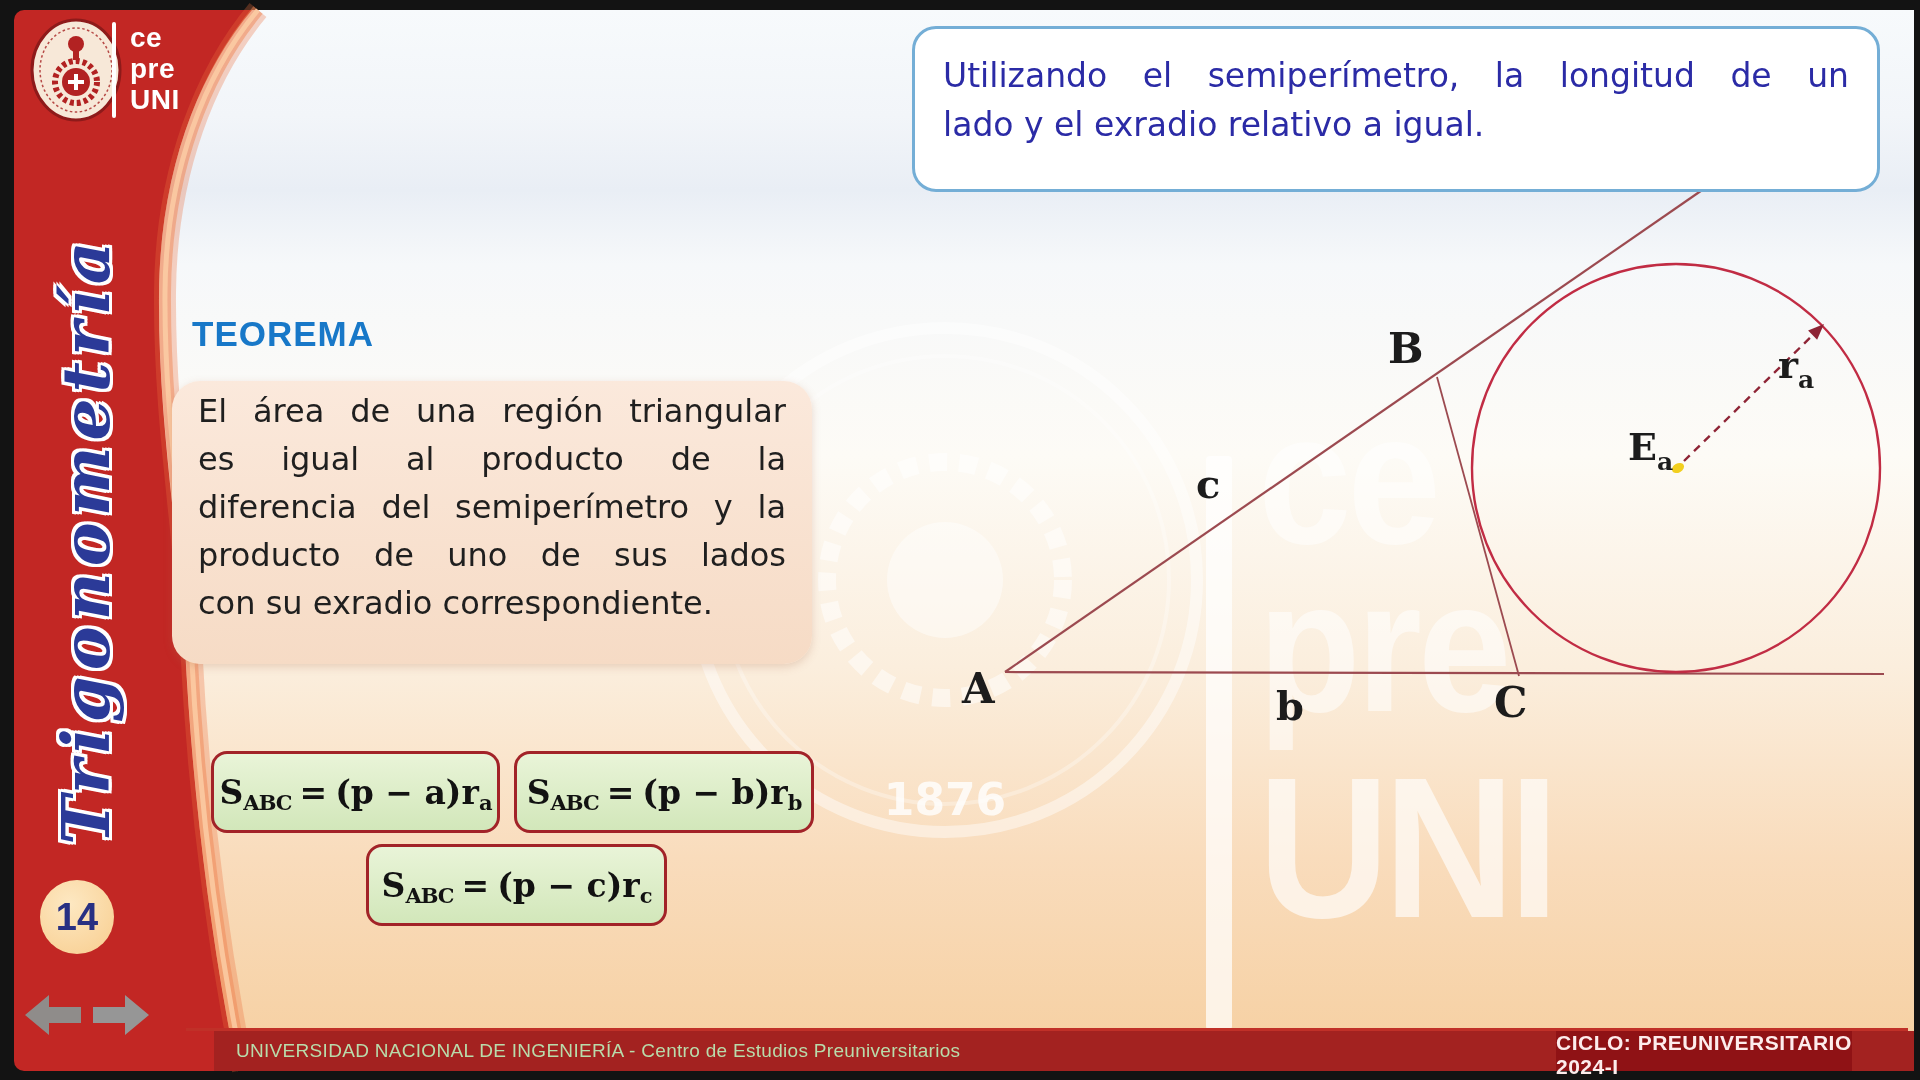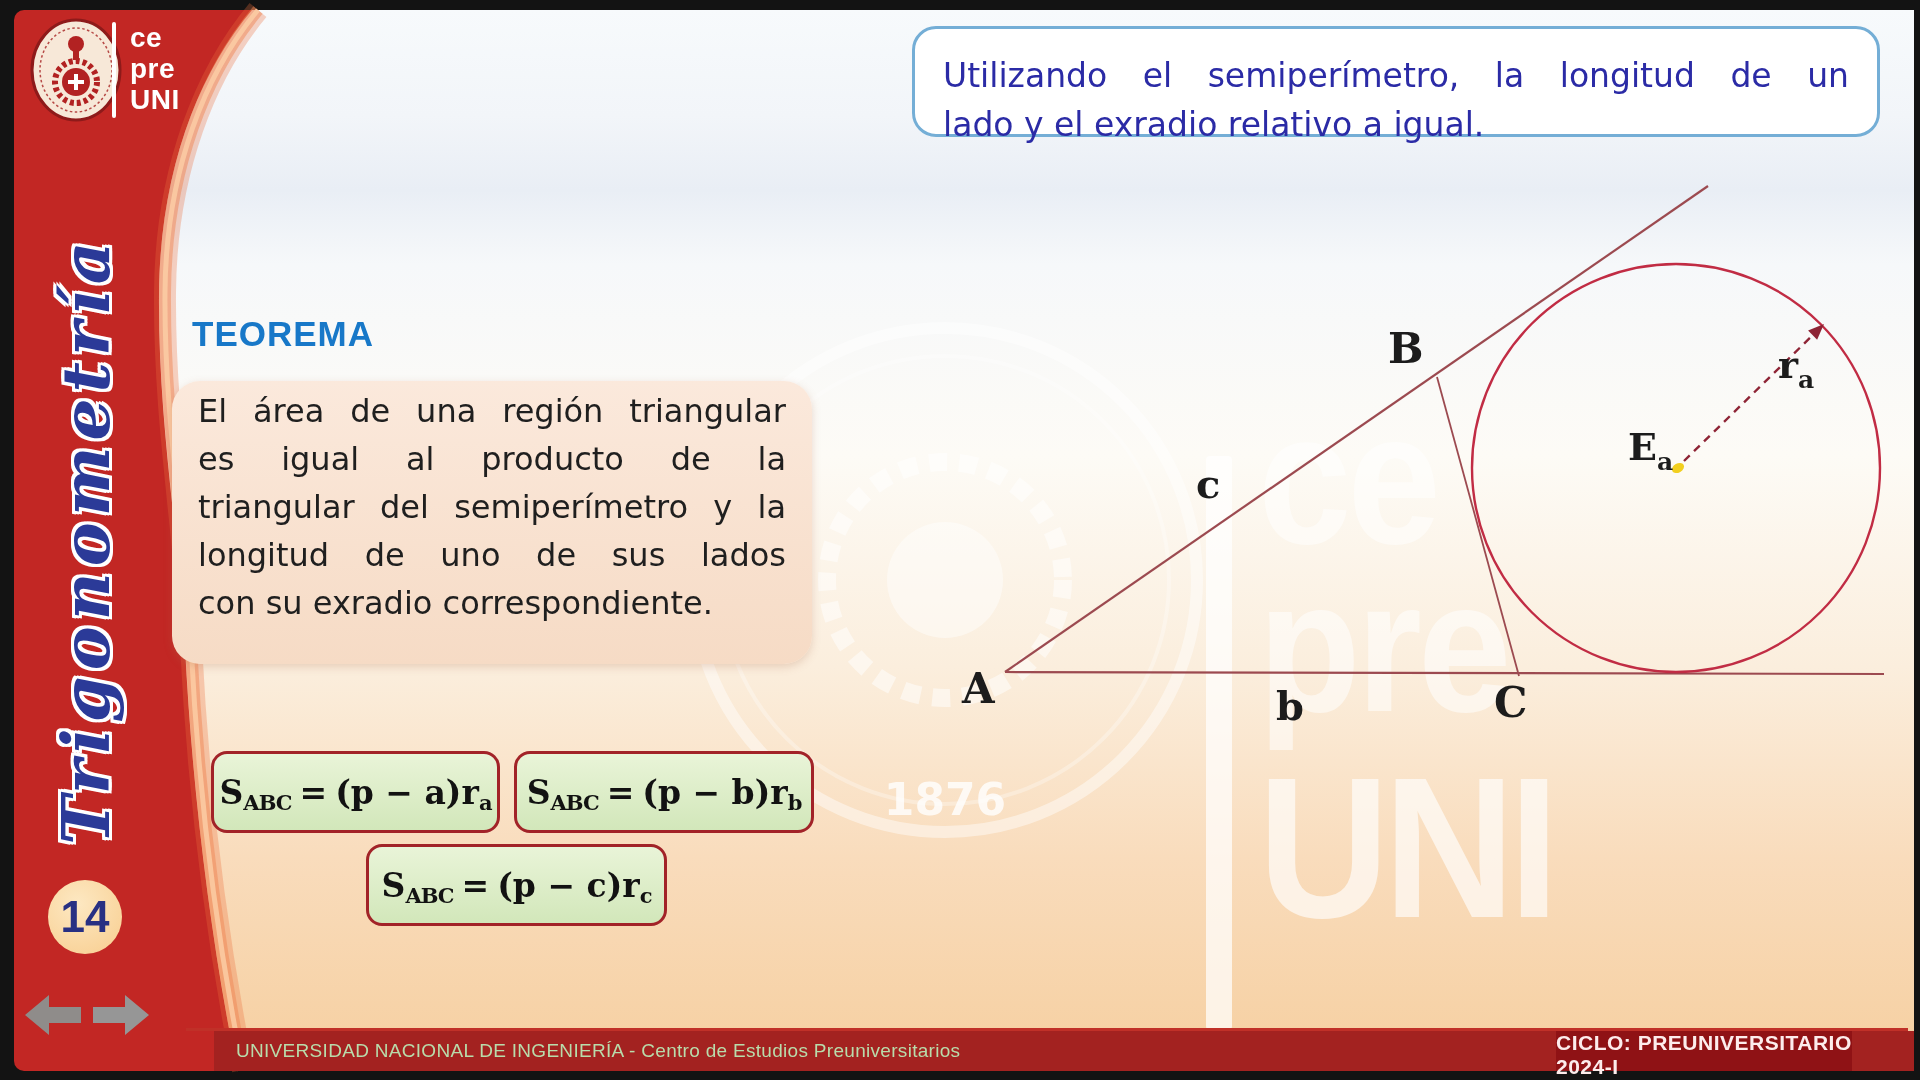--- a/index.html
+++ b/index.html
@@ -30,30 +30,30 @@
     transform:translate(-50%,-50%) rotate(-90deg);
     white-space:nowrap;
     font-family:"DejaVu Serif", serif; font-style:italic; font-weight:bold;
     font-size:66px; letter-spacing:6px; color:#2b3a98;
     text-shadow:-3px -3px 0 #fff, 3px -3px 0 #fff, -3px 3px 0 #fff, 3px 3px 0 #fff,
                  0 -3px 0 #fff, 0 3px 0 #fff, -3px 0 0 #fff, 3px 0 0 #fff;
   }
 
   
   .page-circle {
-    position:absolute; left:48px; top:880px; width:74px; height:74px; border-radius:50%;
+    position:absolute; left:40px; top:880px; width:74px; height:74px; border-radius:50%;
     background:radial-gradient(circle at 40% 32%, #fde8c2, #f8cd8e);
     display:flex; align-items:center; justify-content:center;
-    color:#283083; font-size:44px; font-weight:bold;
+    color:#283083; font-size:38px; font-weight:bold;
   }
   .nav-btn { position:absolute; width:62px; height:46px; background:none; border:none; cursor:pointer; padding:0; }
 
   
   .callout {
-    position:absolute; left:912px; top:26px; width:968px; height:111px;
+    position:absolute; left:912px; top:26px; width:968px; height:166px;
     background:#ffffff; border:3px solid #74aed6; border-radius:24px;
     padding:22px 28px 0 28px;
     font-family:"DejaVu Sans", sans-serif; font-size:33px; line-height:49px; color:#2b2ba6;
   }
   .jline { text-align:justify; text-align-last:justify; }
 
   
   .heading {
     position:absolute; left:192px; top:314px;
     color:#1878c8; font-size:35px; font-weight:bold; letter-spacing:1px;
@@ -168,22 +168,22 @@
 
   <div class="callout">
     <div class="jline">Utilizando el semiperímetro, la longitud de un</div>
     <div>lado y el exradio relativo a igual.</div>
   </div>
 
   <div class="heading">TEOREMA</div>
   <div class="theorem-box">
     <div class="jline">El área de una región triangular</div>
     <div class="jline">es igual al producto de la</div>
-    <div class="jline">triangular del semiperímetro y la</div>
-    <div class="jline">longitud de uno de sus lados</div>
+    <div class="jline">diferencia del semiperímetro y la</div>
+    <div class="jline">producto de uno de sus lados</div>
     <div>con su exradio correspondiente.</div>
   </div>
 
   <div class="fbox" style="left:211px; top:751px; width:289px;">
     <span>S</span>
       <span class="sub">ABC</span>
       <span class="eq">=</span>
       <span>(p − a)r</span>
       <span class="sub">a</span>
   </div>

